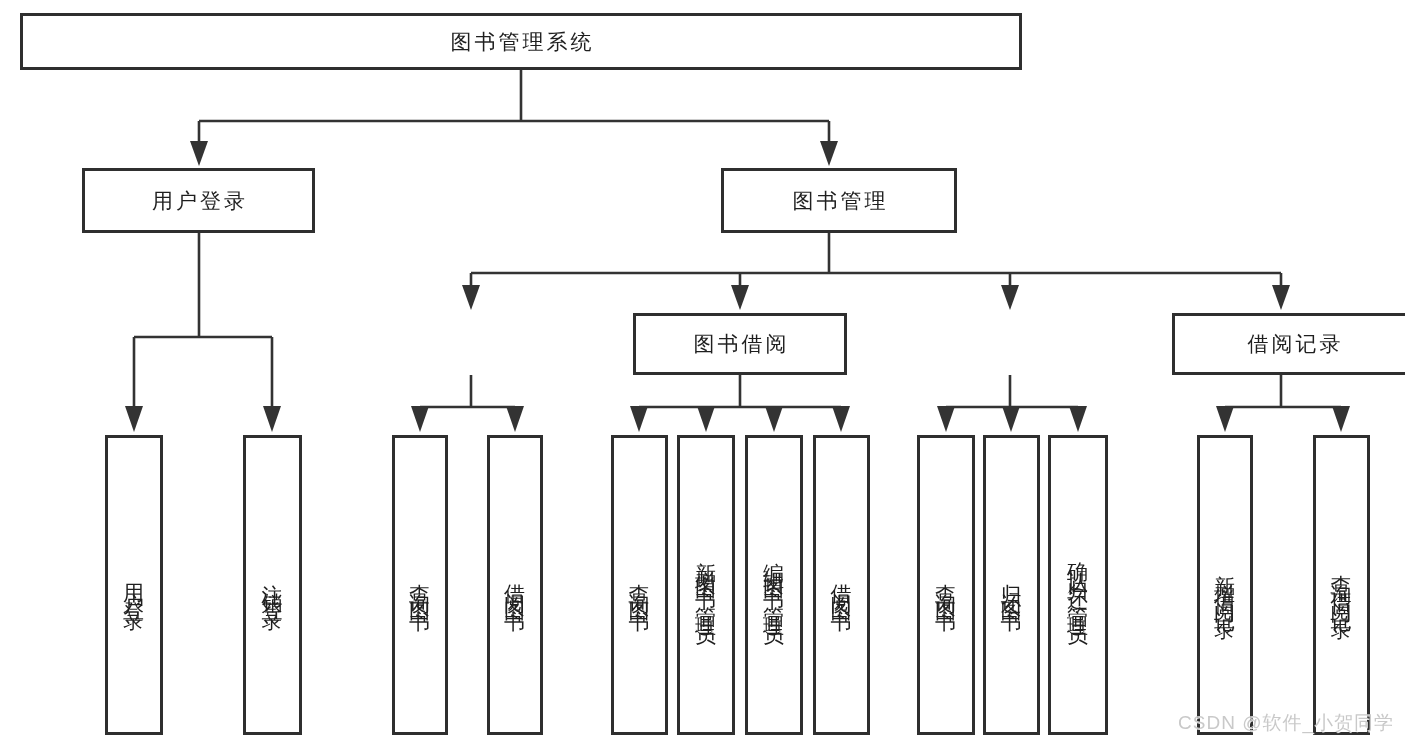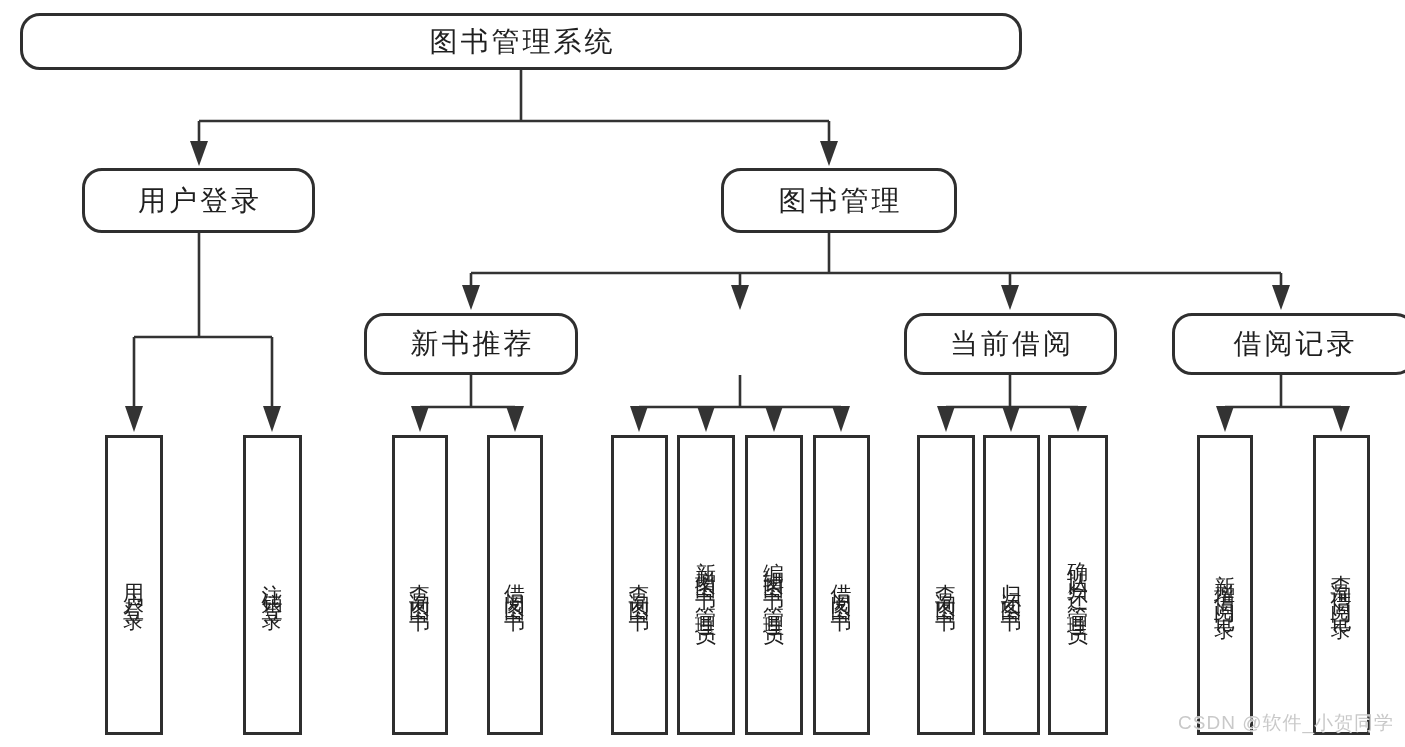--- a/index.html
+++ b/index.html
@@ -36,25 +36,24 @@
     box-sizing:border-box;
     background:var(--fill);
     border:3px solid var(--border);
     display:flex;
     align-items:center;
     justify-content:center;
     z-index:2;
     color:var(--text);
   }
   .node.h{
-    font-size:28px;
+    font-size:21px;
     letter-spacing:3px;
     white-space:nowrap;
     text-indent:3px;
-    border-radius:20px;
   }
   .node.v{
     font-size:21px;
     writing-mode:vertical-rl;
     text-orientation:mixed;
     letter-spacing:9px;
     line-height:1;
   }
   .watermark{
     position:absolute;
@@ -108,22 +107,21 @@
     <path class="cline" d="M1281 375 V407 M1225 407 H1341 M1225 407 V412 M1341 407 V412"></path>
     <polygon class="carrow" points="1216,406 1234,406 1225,432"></polygon>
     <polygon class="carrow" points="1332,406 1350,406 1341,432"></polygon>
   </svg>
 
   <div class="node h" style="left:20px;top:13px;width:1002px;height:57px">图书管理系统</div>
 
   <div class="node h" style="left:82px;top:168px;width:233px;height:65px">用户登录</div>
   <div class="node h" style="left:721px;top:168px;width:236px;height:65px">图书管理</div>
 
-  <div class="node h" style="left:364px;top:313px;width:214px;height:62px">新书推荐</div>
-  <div class="node h" style="left:904px;top:313px;width:213px;height:62px">当前借阅</div>
+  <div class="node h" style="left:633px;top:313px;width:214px;height:62px">图书借阅</div>
   <div class="node h" style="left:1172px;top:313px;width:244px;height:62px">借阅记录</div>
 
   <div class="node v" style="left:105px;top:435px;width:58px;height:300px">用户登录</div>
   <div class="node v" style="left:243px;top:435px;width:59px;height:300px">注销登录</div>
 
   <div class="node v" style="left:392px;top:435px;width:56px;height:300px">查询图书</div>
   <div class="node v" style="left:487px;top:435px;width:56px;height:300px">借阅图书</div>
 
   <div class="node v" style="left:611px;top:435px;width:57px;height:300px">查询图书</div>
   <div class="node v" style="left:677px;top:435px;width:58px;height:300px">新增图书（管理员）</div>

